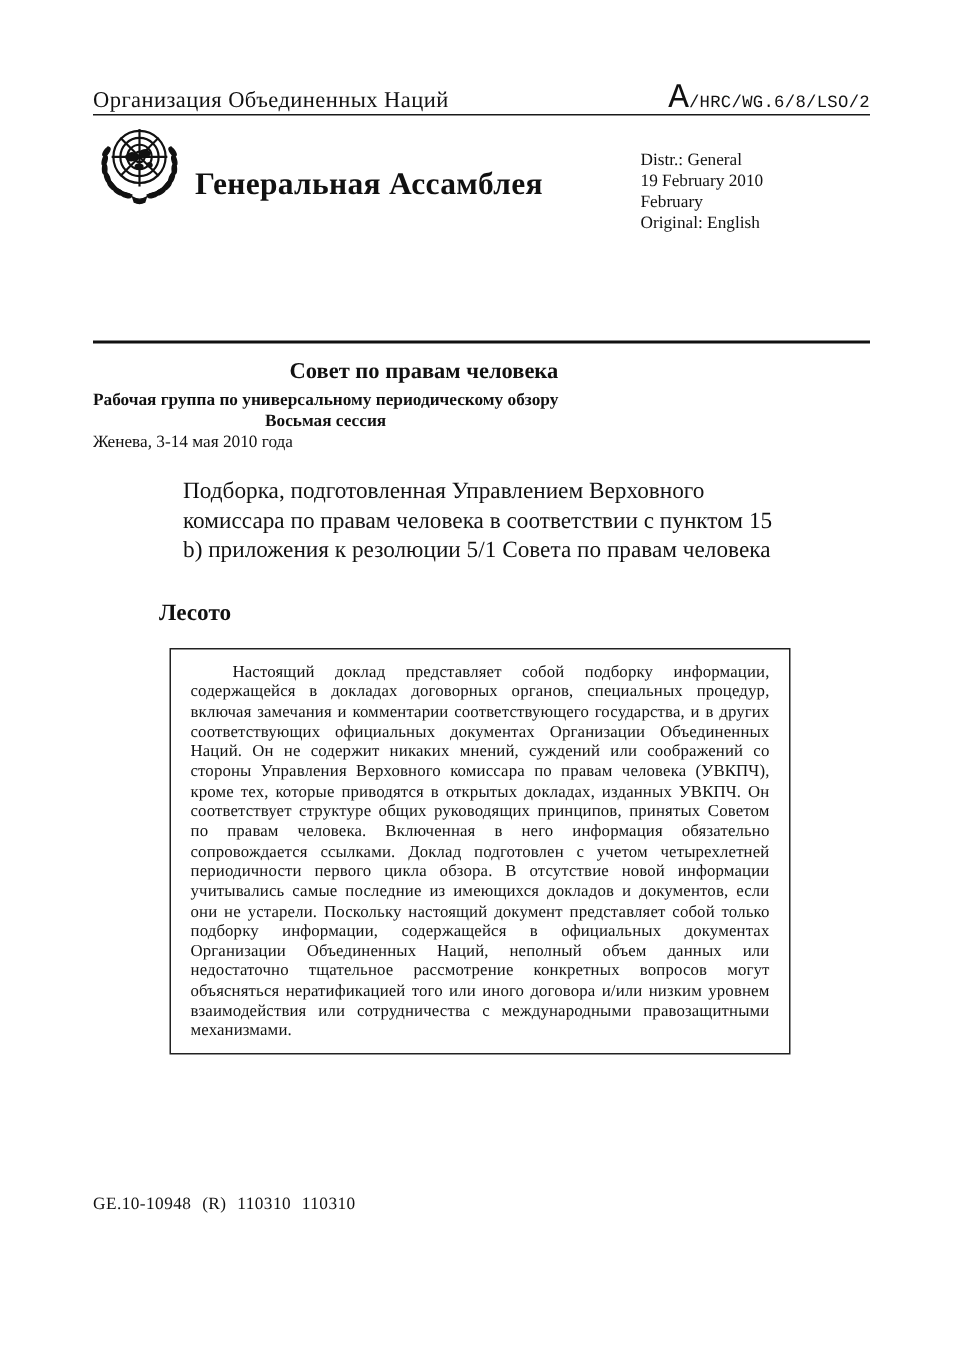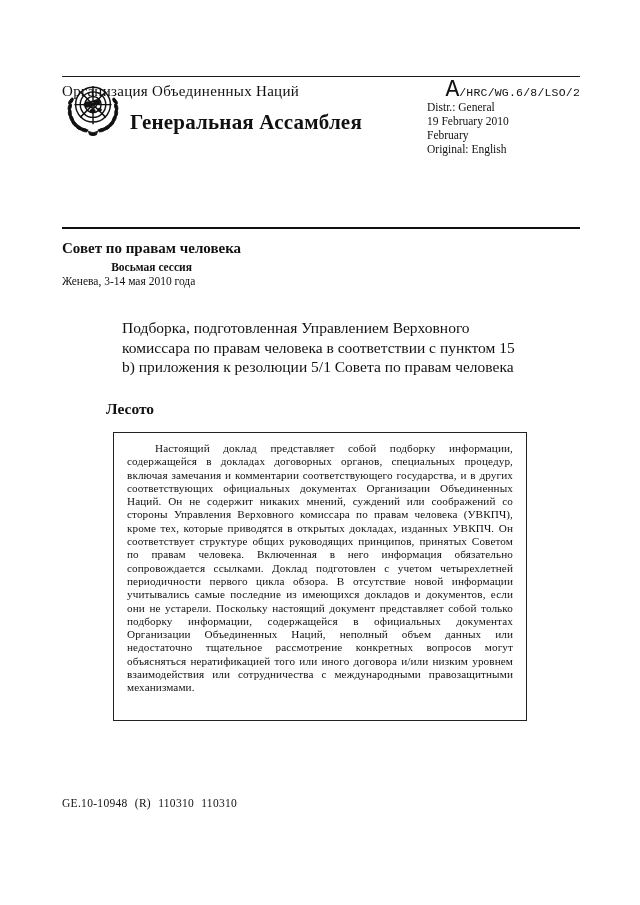--- a/index.html
+++ b/index.html
@@ -9,21 +9,21 @@
     position: relative;
     font-family: "Liberation Serif", "DejaVu Serif", serif;
     color: #111111;
     overflow: hidden;
   }
   .page { position: absolute; inset: 0; background: #ffffff; }
 
   
   .org-row {
     position: absolute; left: 62px; top: 54px; width: 518px;
-    display: flex; justify-content: space-between; align-items: baseline; margin-top: 25px;
+    display: flex; justify-content: space-between; align-items: baseline;
   }
   .org-name { font-size: 15px; letter-spacing: 0.3px; }
   .doc-symbol { white-space: nowrap; font-family: Liberation Mono, monospace; }
   .doc-symbol .big-a { font-size: 23px; line-height: 1; }
   .doc-symbol .rest { font-size: 11.5px; letter-spacing: 0.2px; }
   .rule-thin {
     position: absolute; left: 62px; top: 76px; width: 518px;
     height: 0; border-top: 1.5px solid #1a1a1a;
   }
 
@@ -58,21 +58,21 @@
   }
   .country {
     position: absolute; left: 106px; top: 400px;
     font-size: 15.5px; font-weight: bold;
   }
 
   
   .summary-box {
     position: absolute; left: 113px; top: 432px; width: 414px;
     border: 1.5px solid #222222;
-    padding: 9px 13px 25px 13px;
+    padding: 9px 13px 7px 13px;
     background: #ffffff;
   }
   .summary-box p {
     font-size: 11.2px; line-height: 13.3px;
     text-align: justify; text-indent: 28px;
     letter-spacing: 0.1px;
   }
 
   
   .footer-ref {
@@ -138,20 +138,21 @@
     <div>Distr.: General</div>
     <div>19 February 2010</div>
     <div>February</div>
     <div>Original: English</div>
   </div>
 
   <div class="rule-thick"></div>
 
   <div class="session">
     <div class="body-name">Совет по правам человека</div>
+    <div class="wg">Рабочая группа по универсальному периодическому обзору</div>
     <div class="sess">Восьмая сессия</div>
     <div class="venue">Женева, 3-14 мая 2010 года</div>
   </div>
 
   <div class="doc-title">Подборка, подготовленная Управлением Верховного комиссара по правам человека в соответствии с пунктом 15 b) приложения к резолюции 5/1 Совета по правам человека</div>
   <div class="country">Лесото</div>
 
   <div class="summary-box">
     <p>Настоящий доклад представляет собой подборку информации, содержащейся в докладах договорных органов, специальных процедур, включая замечания и комментарии соответствующего государства, и в других соответствующих официальных документах Организации Объединенных Наций. Он не содержит никаких мнений, суждений или соображений со стороны Управления Верховного комиссара по правам человека (УВКПЧ), кроме тех, которые приводятся в открытых докладах, изданных УВКПЧ. Он соответствует структуре общих руководящих принципов, принятых Советом по правам человека. Включенная в него информация обязательно сопровождается ссылками. Доклад подготовлен с учетом четырехлетней периодичности первого цикла обзора. В отсутствие новой информации учитывались самые последние из имеющихся докладов и документов, если они не устарели. Поскольку настоящий документ представляет собой только подборку информации, содержащейся в официальных документах Организации Объединенных Наций, неполный объем данных или недостаточно тщательное рассмотрение конкретных вопросов могут объясняться нератификацией того или иного договора и/или низким уровнем взаимодействия или сотрудничества с международными правозащитными механизмами.</p>
   </div>

